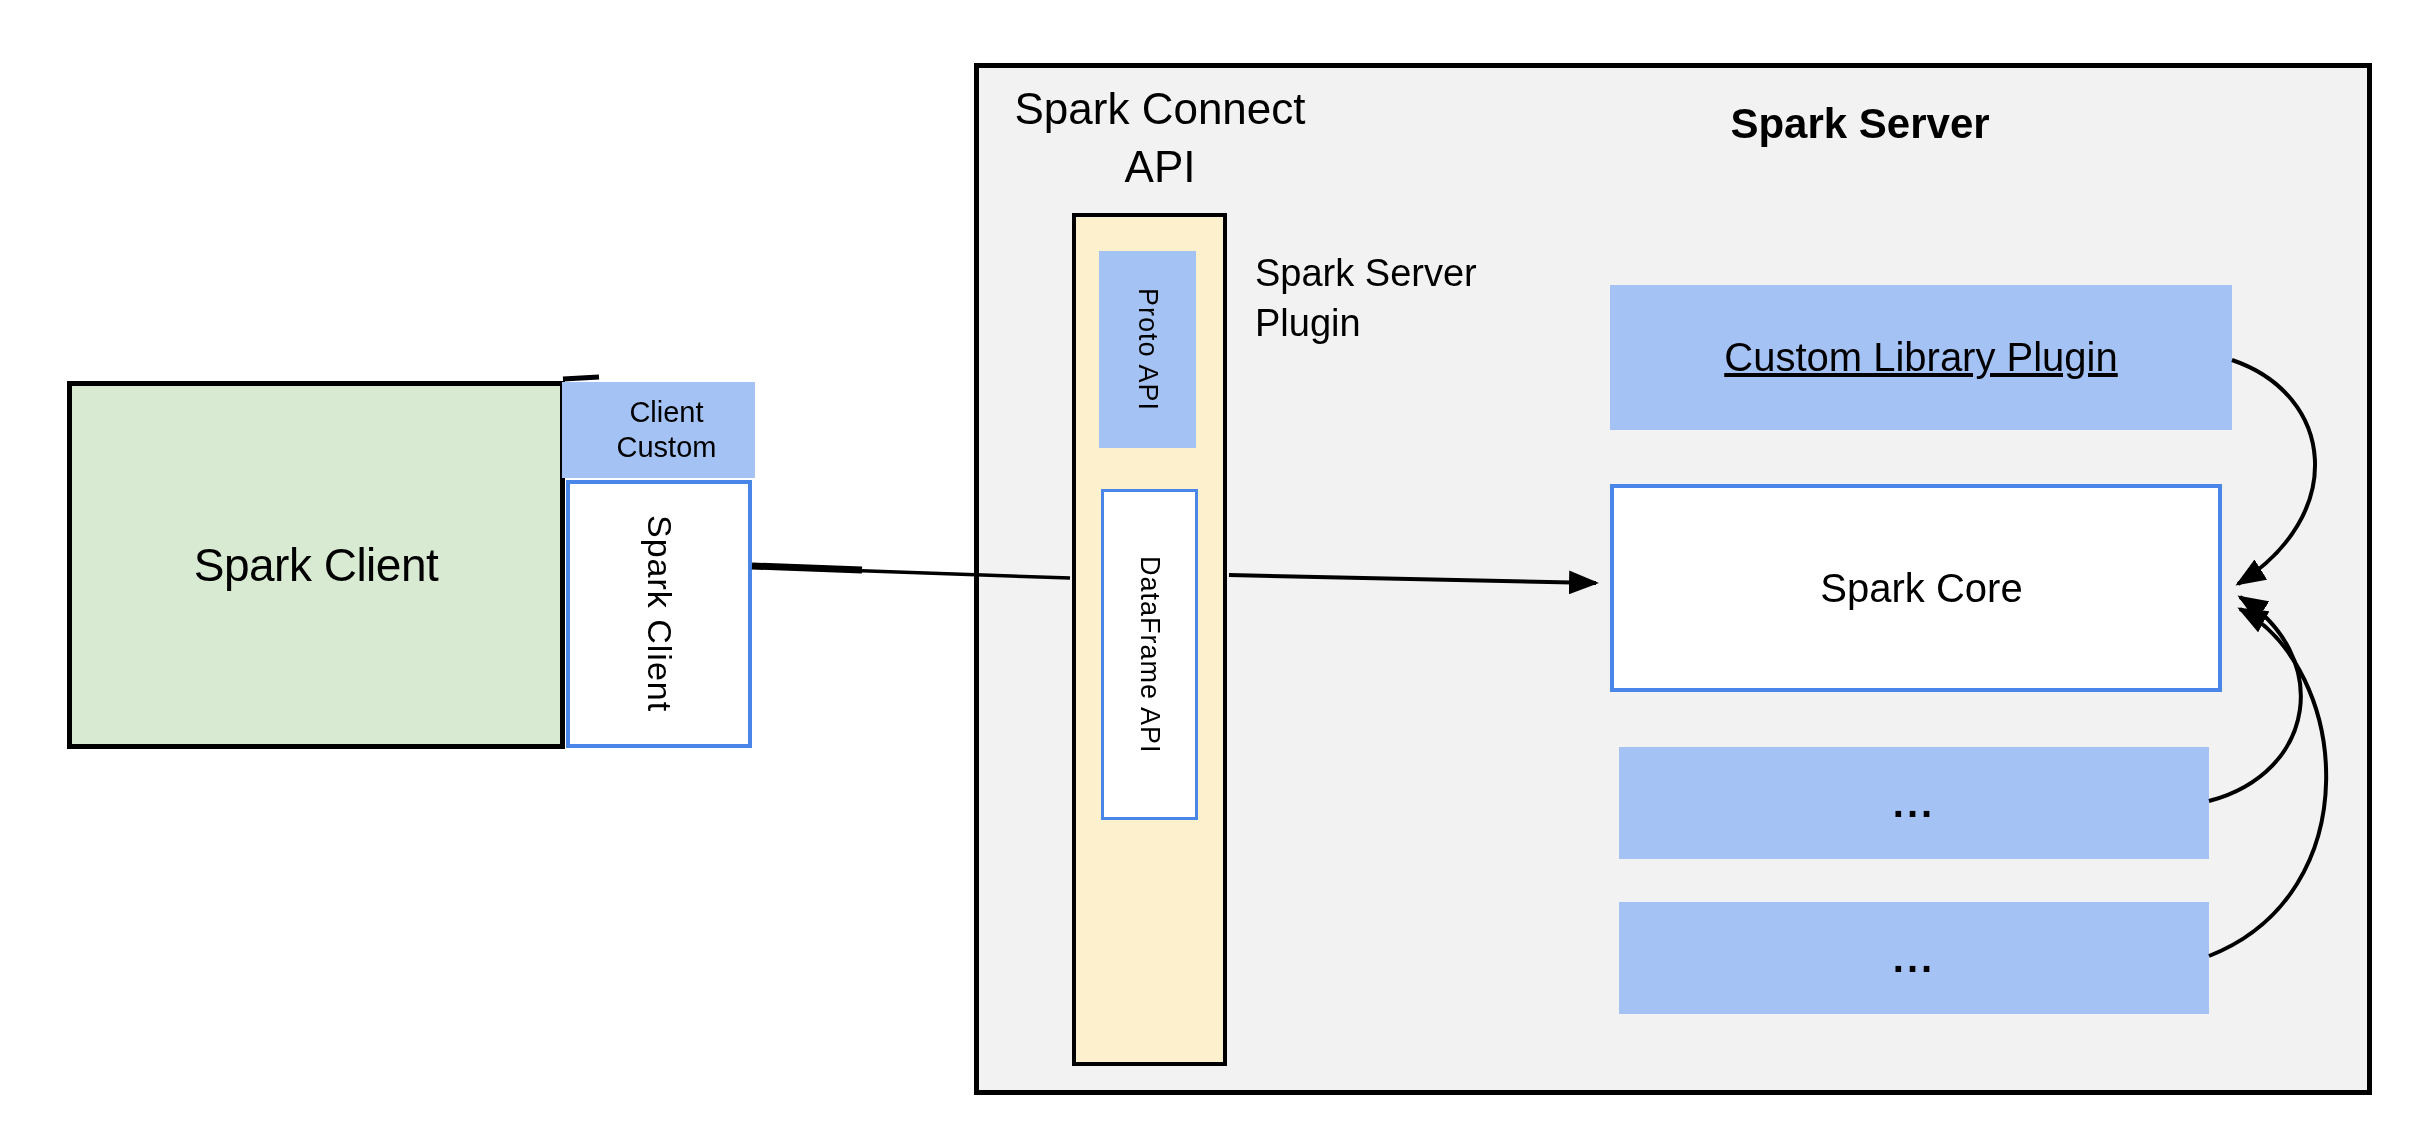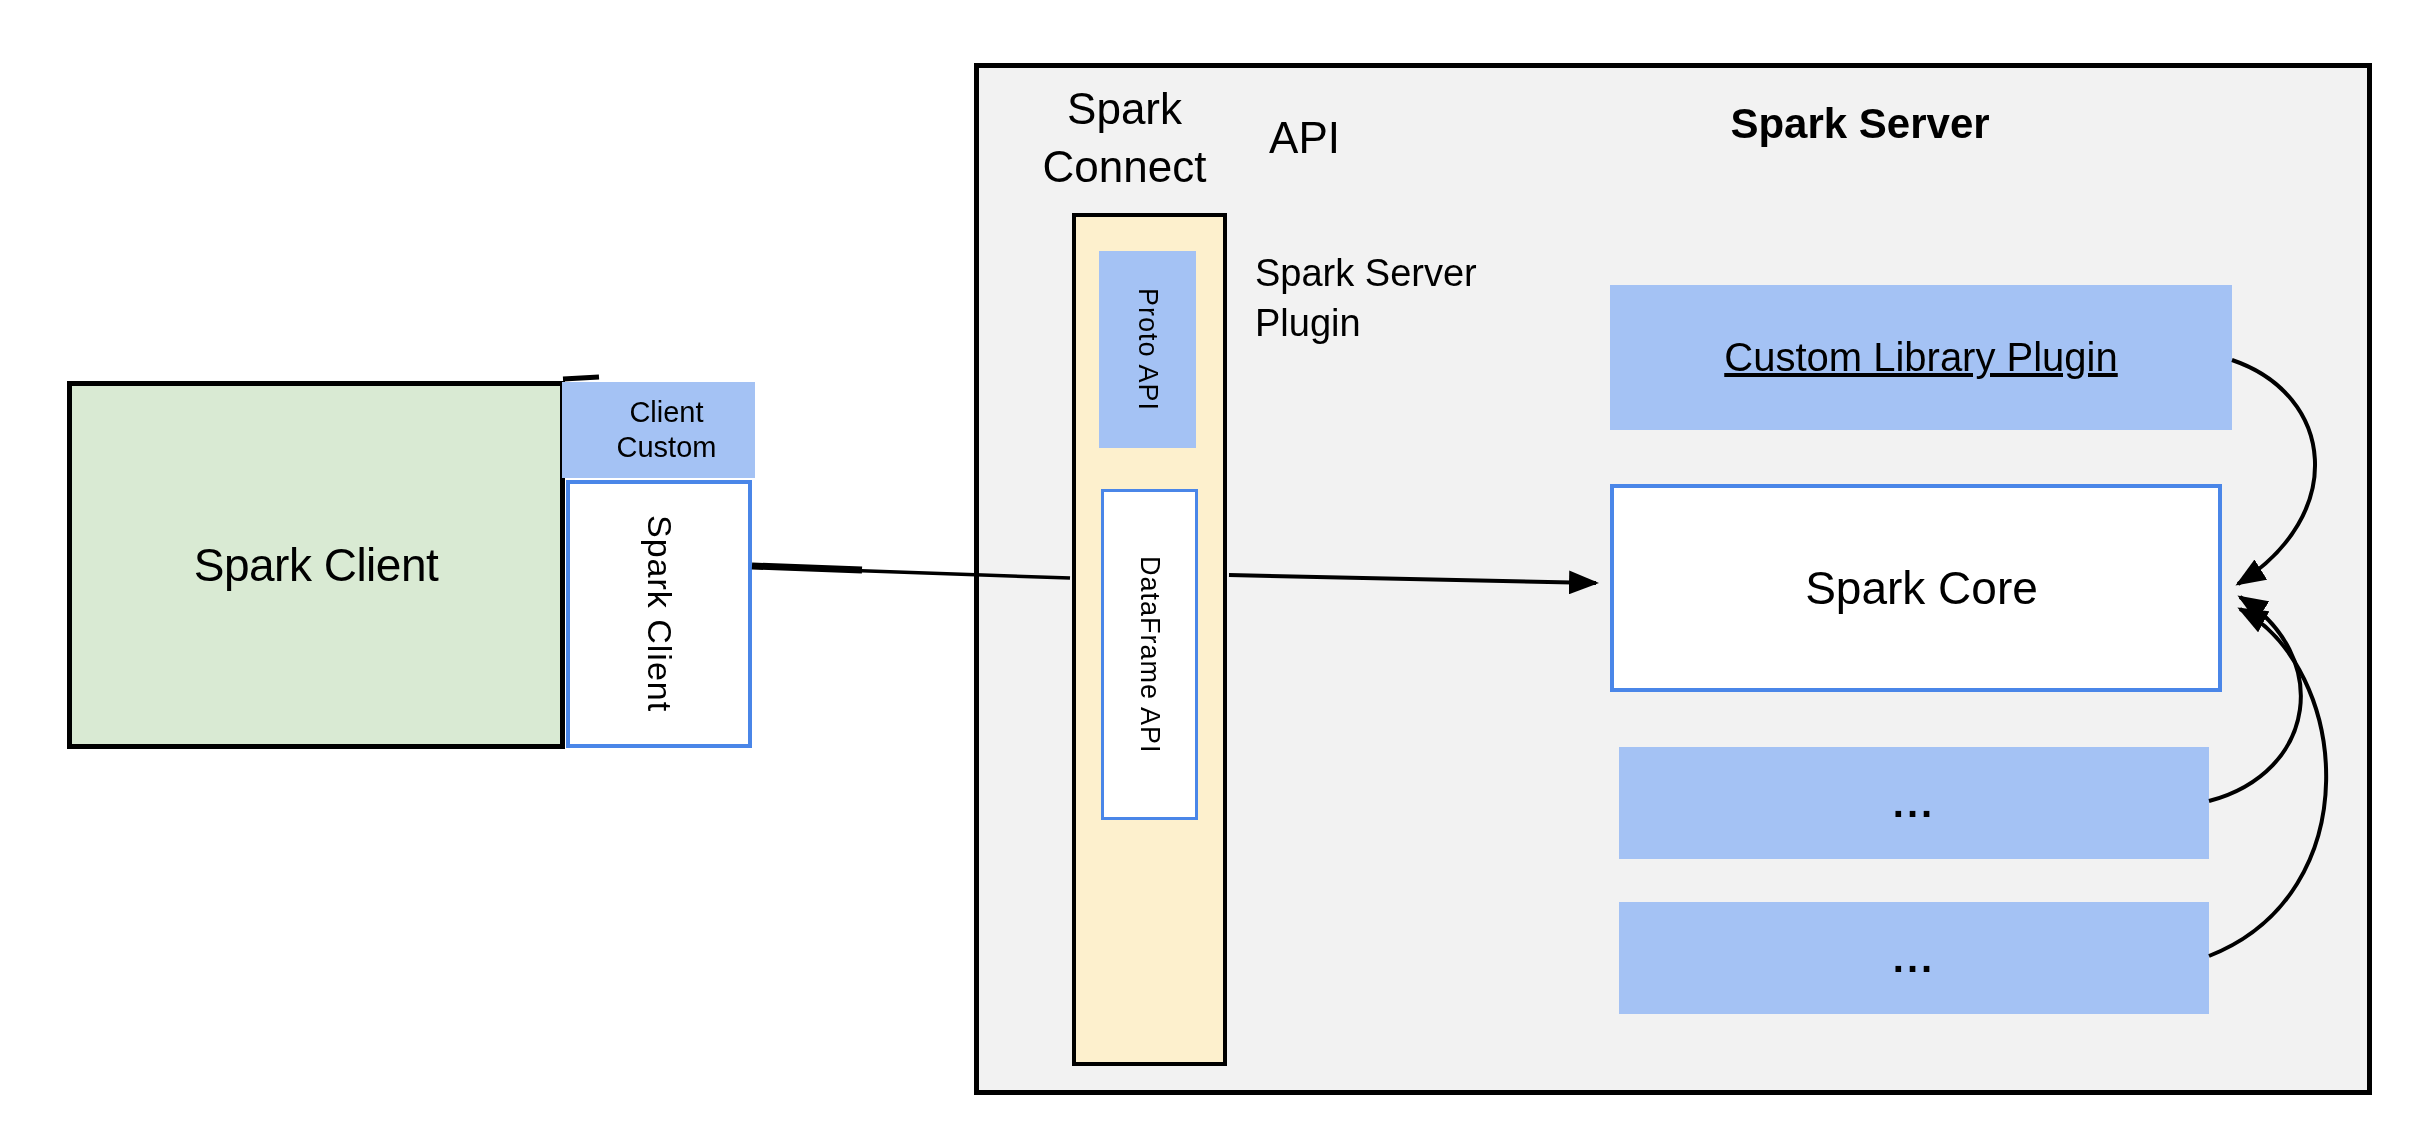--- a/index.html
+++ b/index.html
@@ -25,42 +25,42 @@
     border:4px solid var(--blue-border);}
 
   .vtext{writing-mode:vertical-rl;text-orientation:mixed;letter-spacing:1px;white-space:nowrap;}
 
   .spark-client-box .vtext{font-size:34px;}
 
   .gray-box{left:974px;top:63px;width:1398px;height:1032px;background:var(--gray-fill);
     border:5px solid var(--line-color);}
 
   .connect-api-label{left:980px;top:80px;width:360px;font-size:44px;line-height:58px;
-    flex-direction:row;}
+    flex-direction:column;}
 
   .server-title{left:1610px;top:100px;width:500px;font-size:42px;font-weight:bold;}
 
   .yellow-box{left:1072px;top:213px;width:155px;height:853px;background:var(--yellow-fill);
     border:4px solid var(--line-color);}
 
   .proto-api{left:1099px;top:251px;width:97px;height:197px;background:var(--blue-fill);}
   .proto-api .vtext,.dataframe-api .vtext{font-size:27px;}
 
   .dataframe-api{left:1101px;top:489px;width:97px;height:331px;background:#fff;
     border:3px solid var(--blue-border);}
 
   .server-library-label{left:1255px;top:248px;width:420px;font-size:38px;line-height:50px;
     justify-content:flex-start;text-align:left;flex-direction:column;align-items:flex-start;}
 
   .custom-plugin{left:1610px;top:285px;width:622px;height:145px;background:var(--blue-fill);text-decoration:underline;}
   .custom-plugin .label{font-size:40px;}
 
   .spark-core{left:1610px;top:484px;width:612px;height:208px;background:#fff;
     border:4px solid var(--blue-border);}
-  .spark-core .label{font-size:46px;margin-left:11px;}
+  .spark-core .label{font-size:40px;margin-left:11px;}
 
   .dots-box{left:1619px;width:590px;height:112px;background:var(--blue-fill);}
   .dots-box .label{font-size:40px;font-weight:bold;letter-spacing:3px;}
   .dots-box.first{top:747px;}
   .dots-box.second{top:902px;}
 
   .overlay{position:absolute;left:0;top:0;width:2435px;height:1135px;pointer-events:none;}
   .connector{stroke:var(--line-color);fill:none;}
   .arrow-head{fill:var(--line-color);}
 </style>

